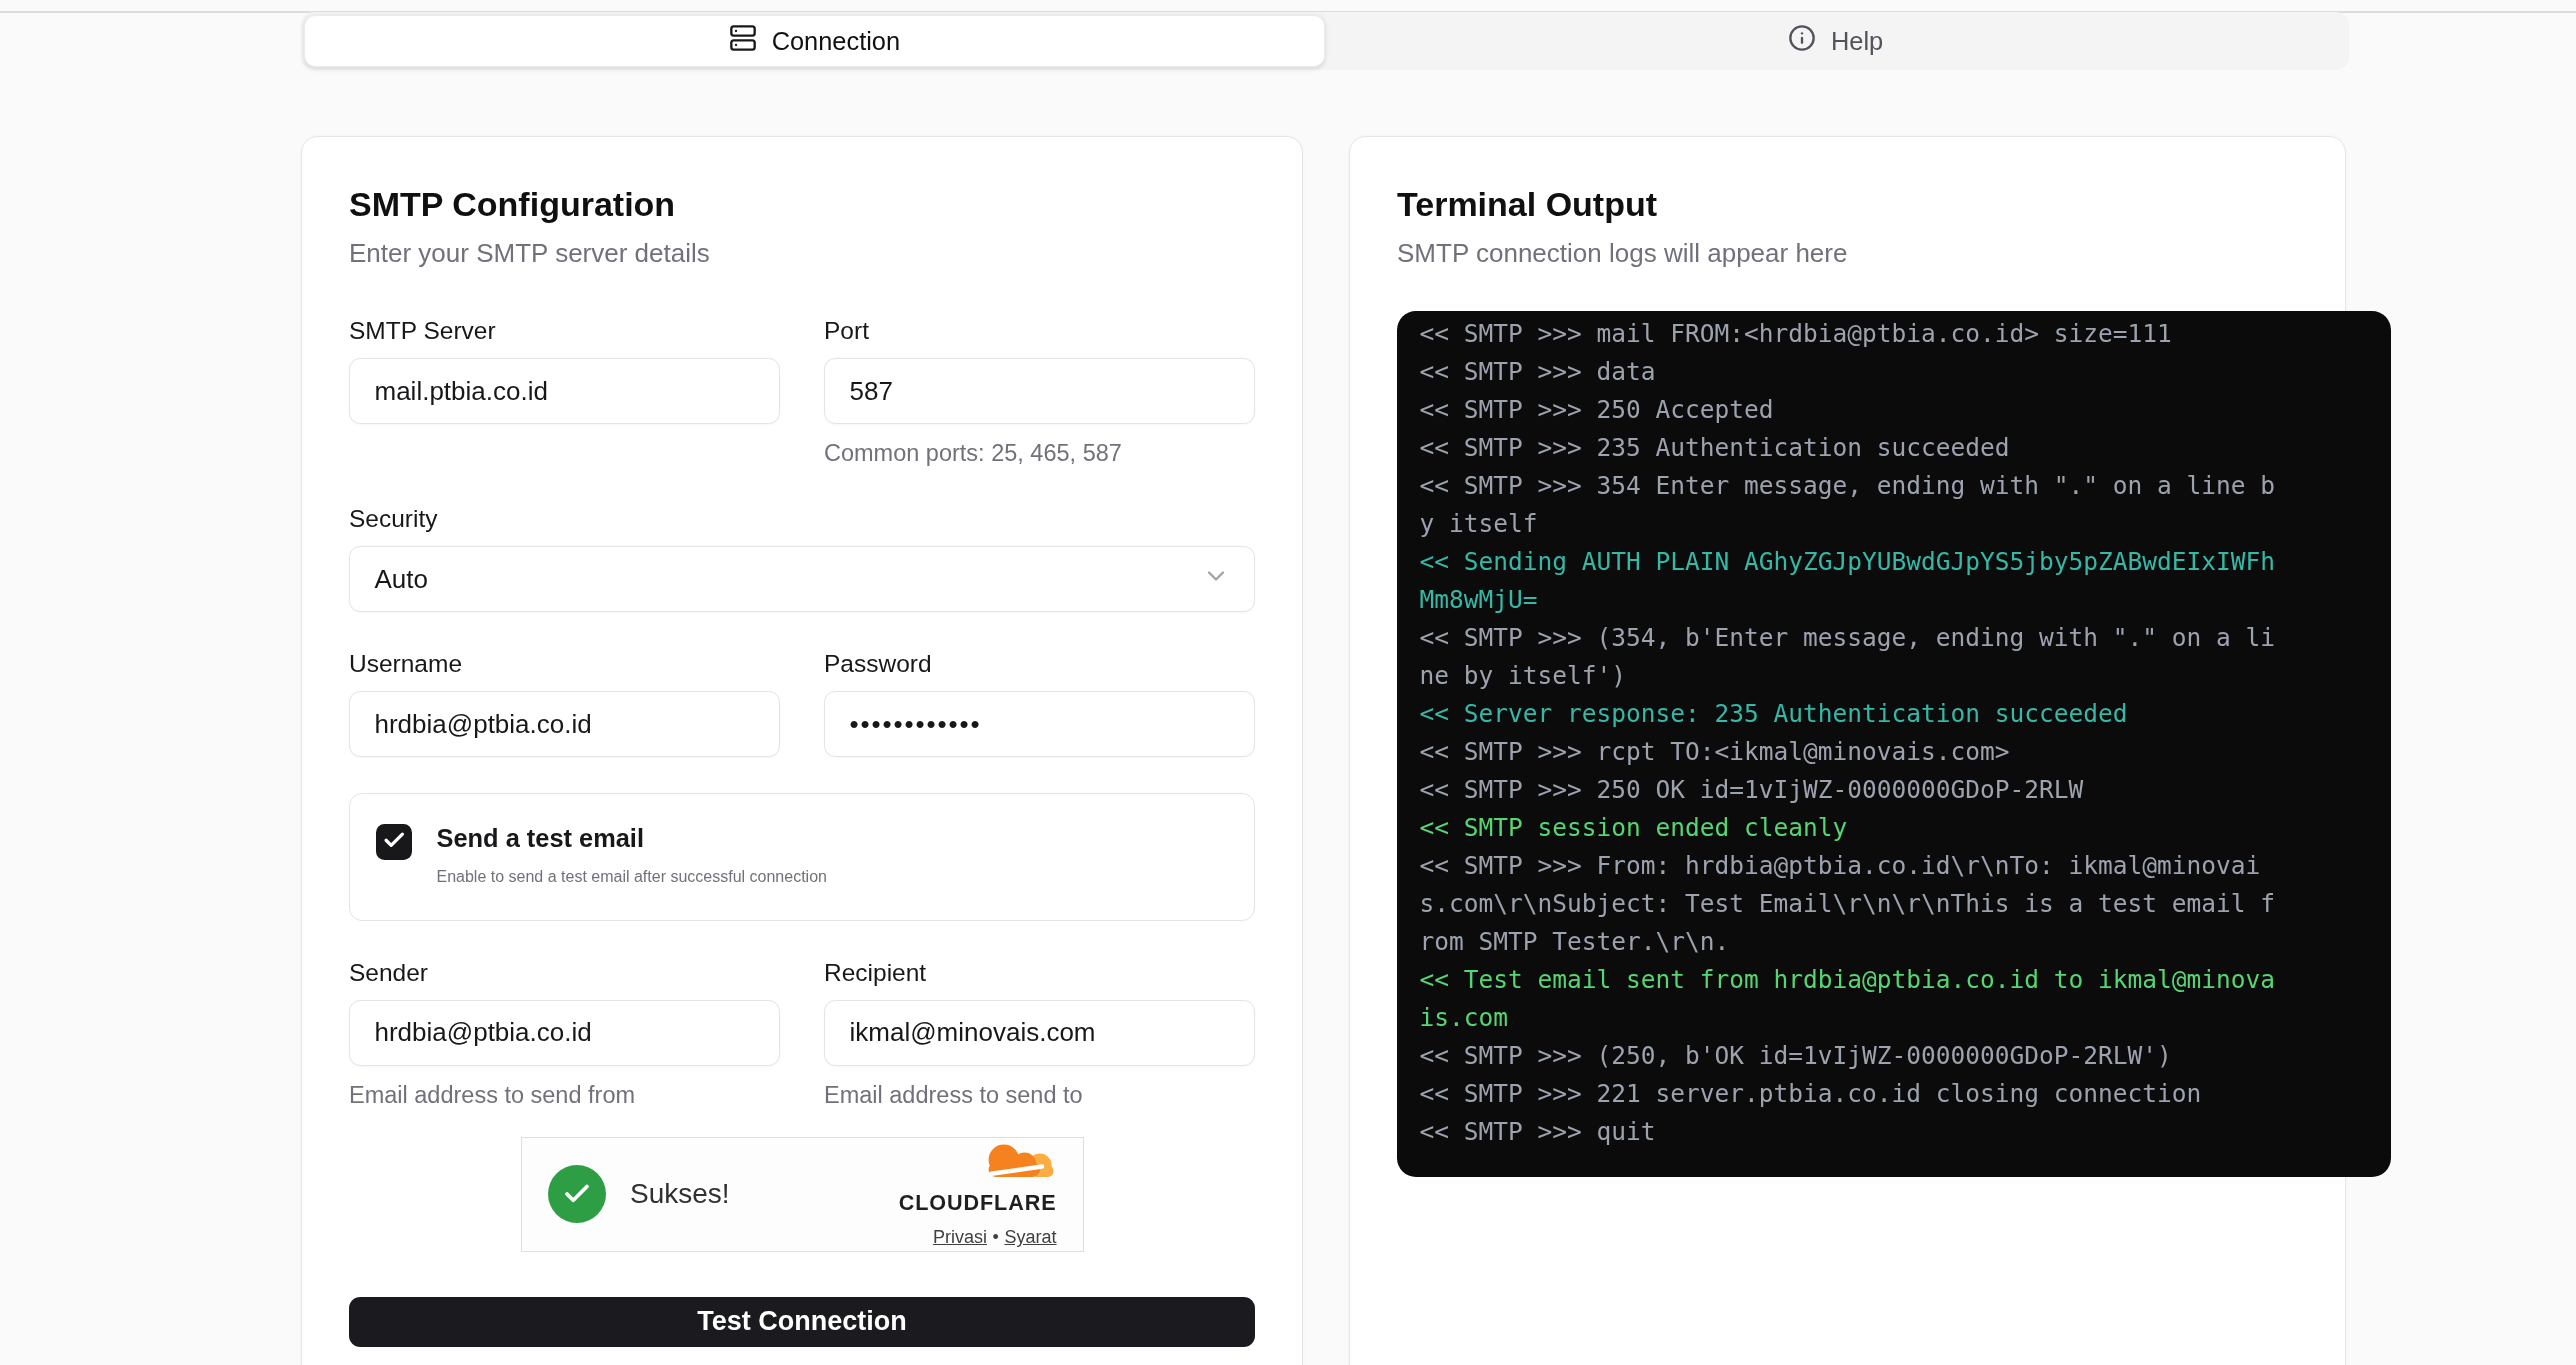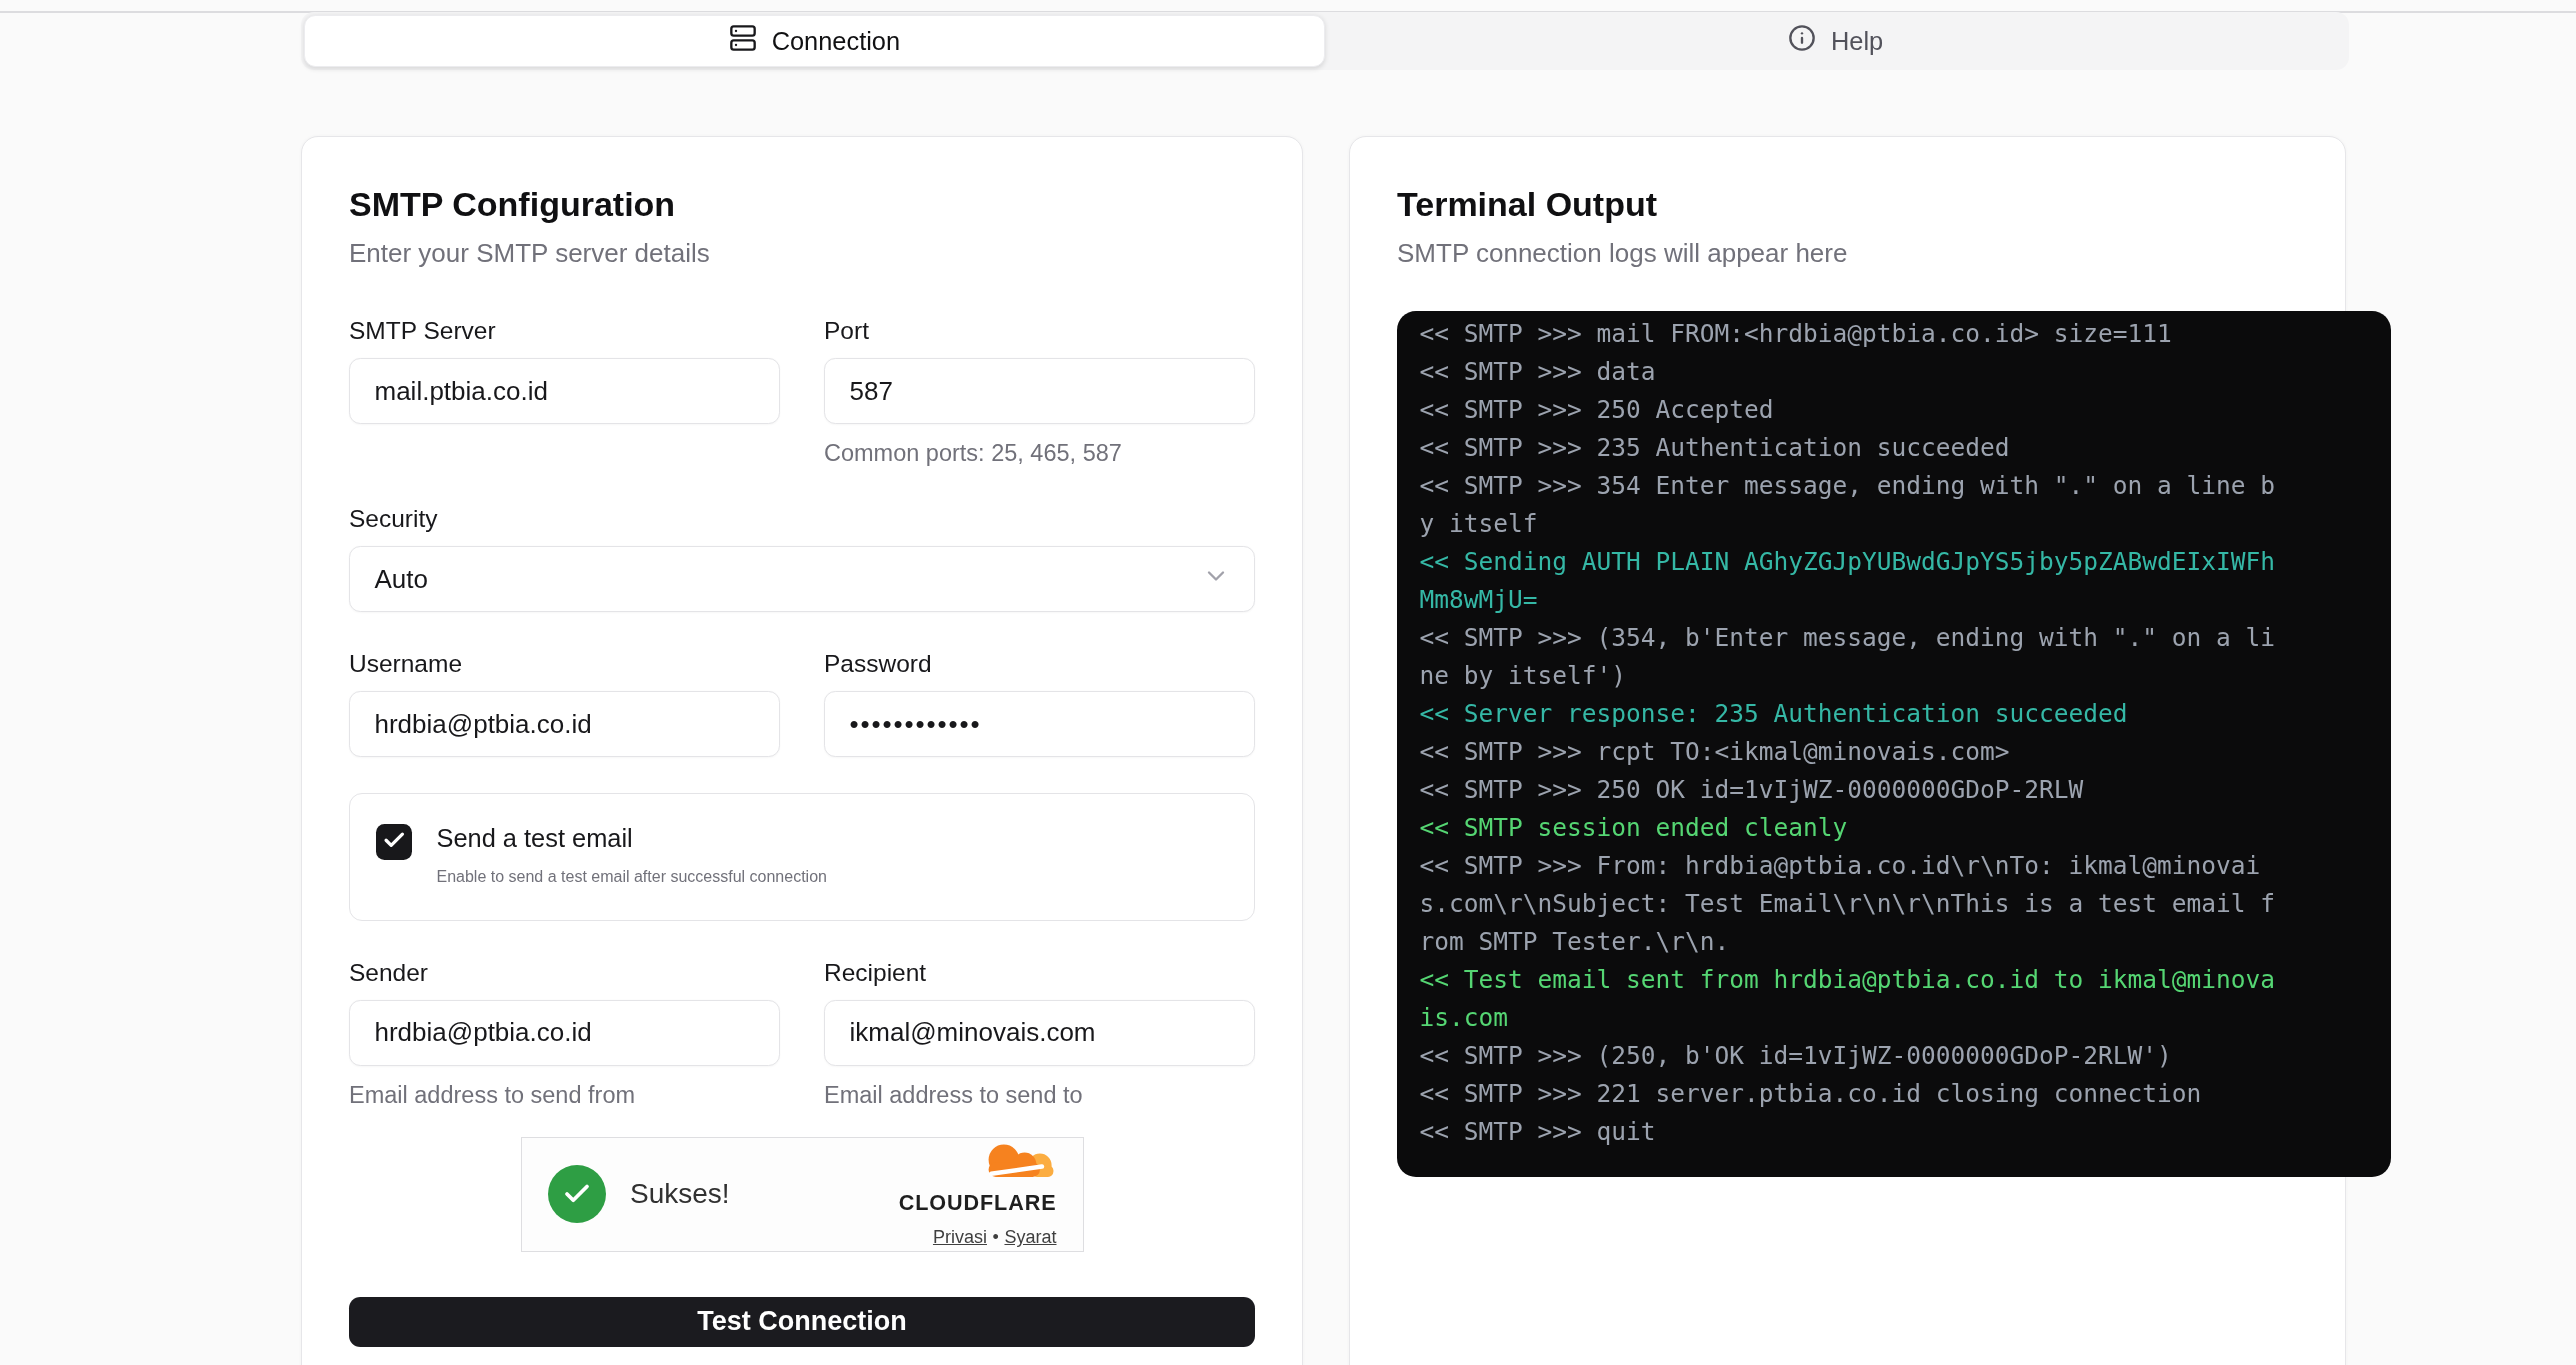--- a/index.html
+++ b/index.html
@@ -59,21 +59,21 @@
 
   
   .check-panel {
     margin-top:36px; border:1.9px solid #e4e4e7; border-radius:13px;
     padding:28px 26px; display:flex; gap:24.5px; align-items:flex-start;
   }
   .checkbox {
     width:36px; height:36px; border-radius:8.5px; background:#18181b;
     display:flex; align-items:center; justify-content:center; cursor:pointer; margin-top:1.9px;
   }
-  .check-label { font-size:25.4px; font-weight:400; line-height:32px; }
+  .check-label { font-size:25.4px; font-weight:700; line-height:32px; }
   .check-desc  { font-size:16px; line-height:30px; color:#71717a; margin-top:7.5px; }
 
   
   .turnstile {
     margin:28px auto 0; width:563px; height:115px;
     background:#fdfdfd; border:1.9px solid #dedee1;
     display:flex; align-items:center; padding:0 26px;
   }
   .ts-left { display:flex; align-items:center; gap:24.5px;justify-content:space-between; }
   .success-circle {

